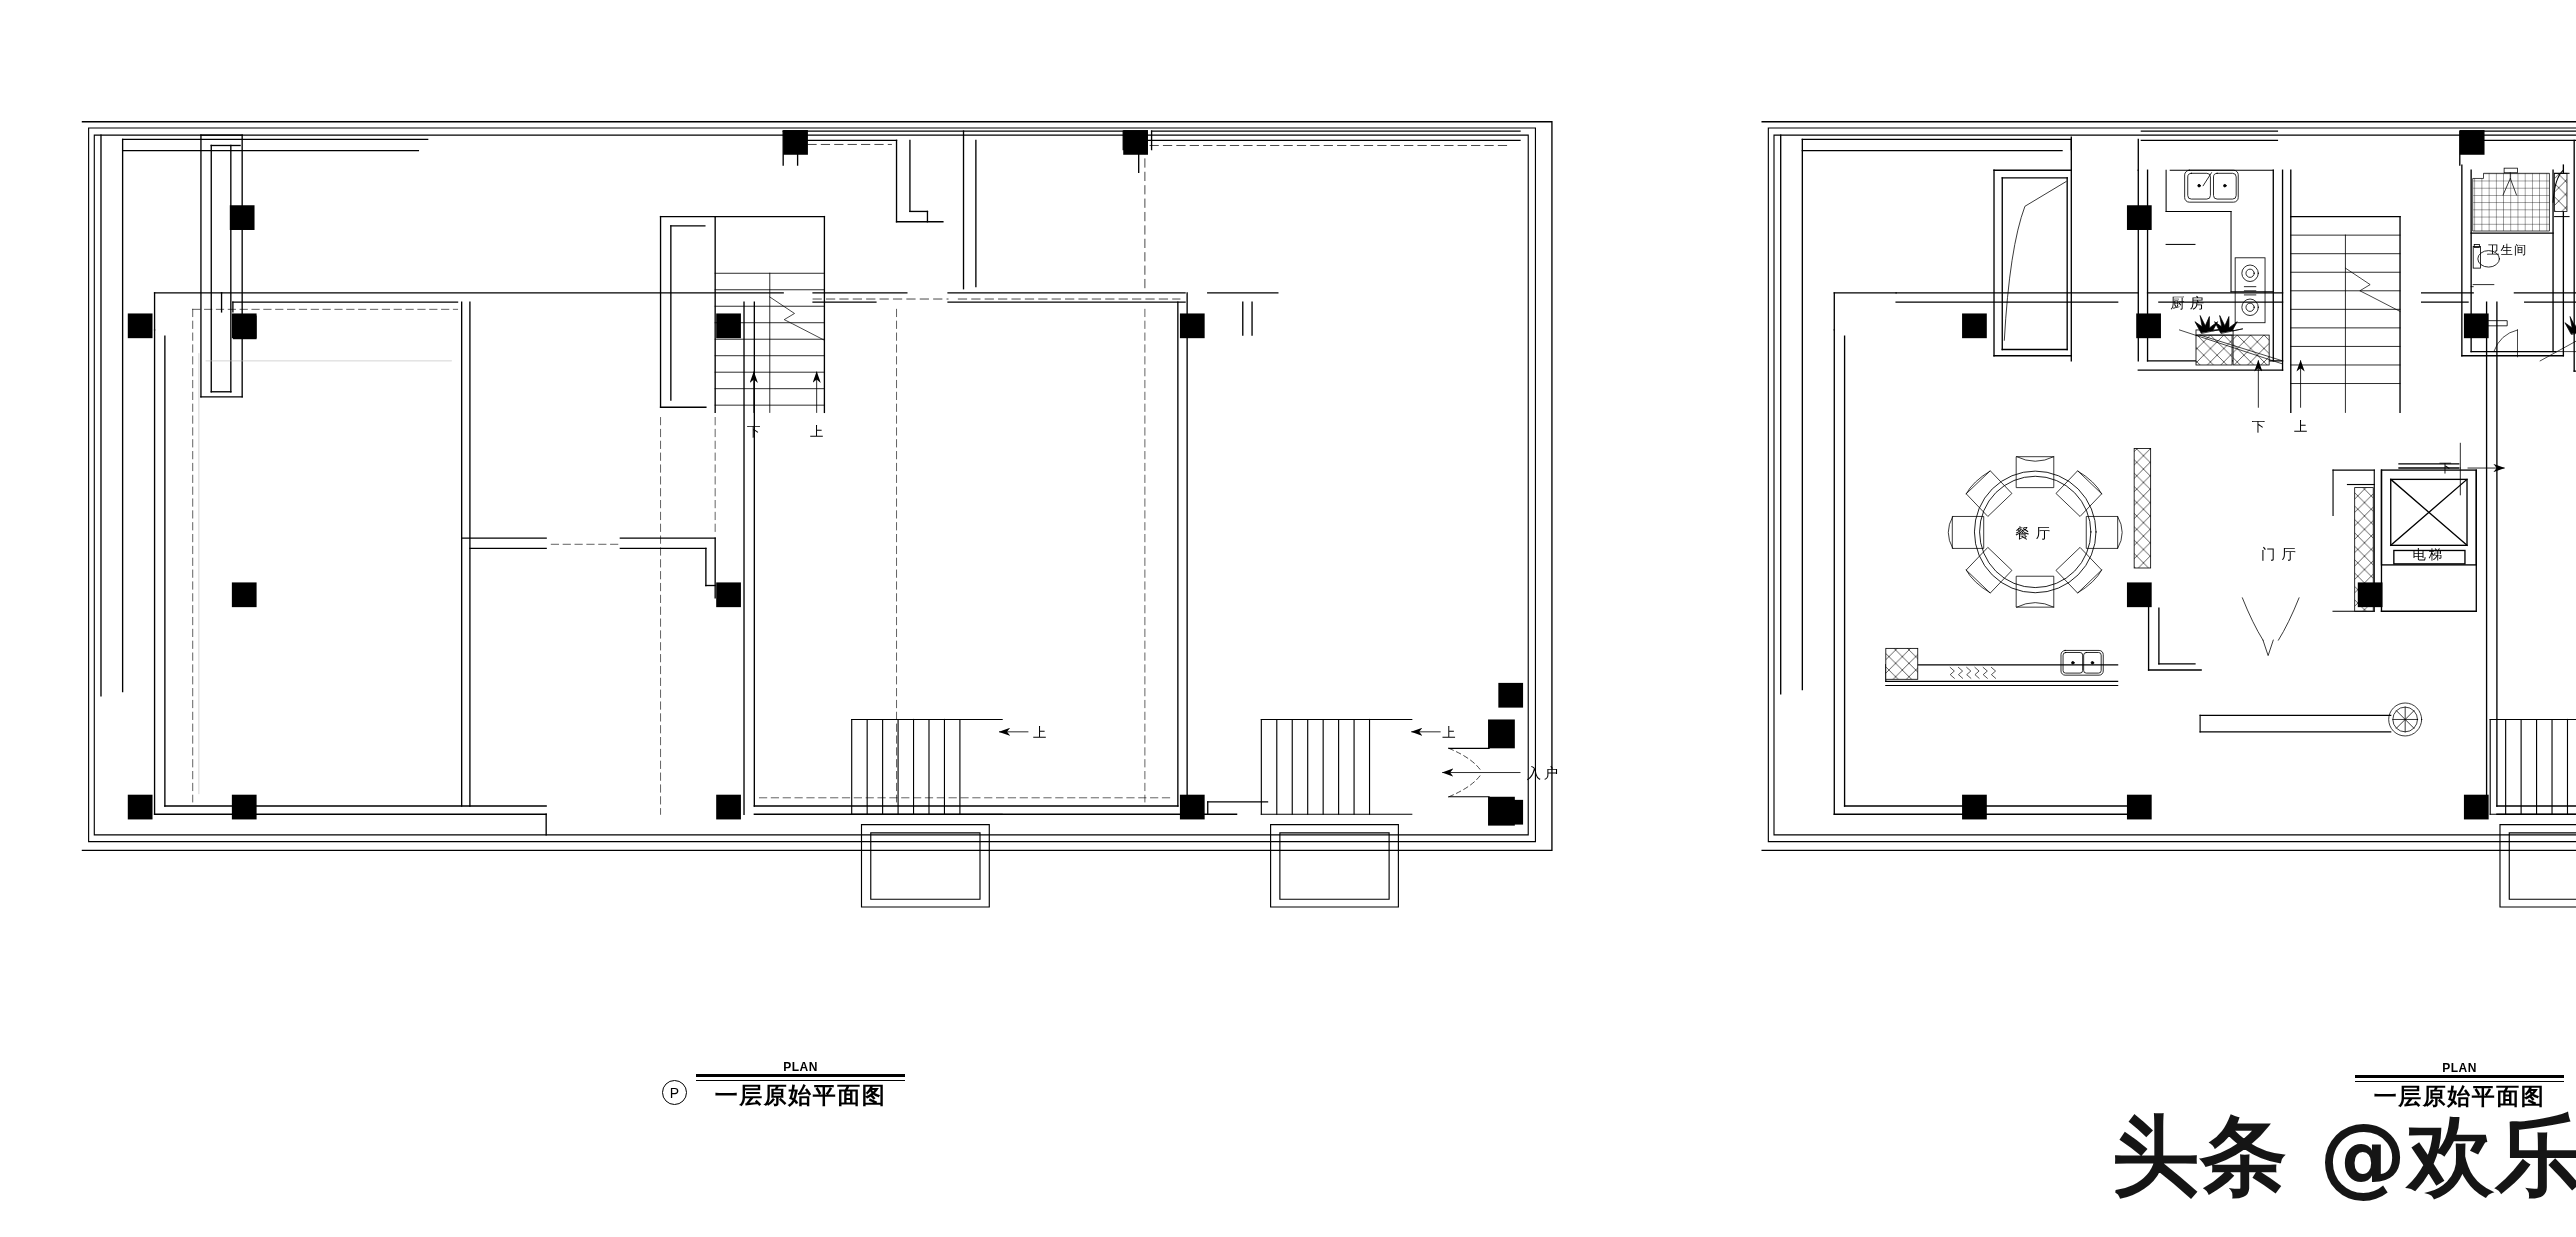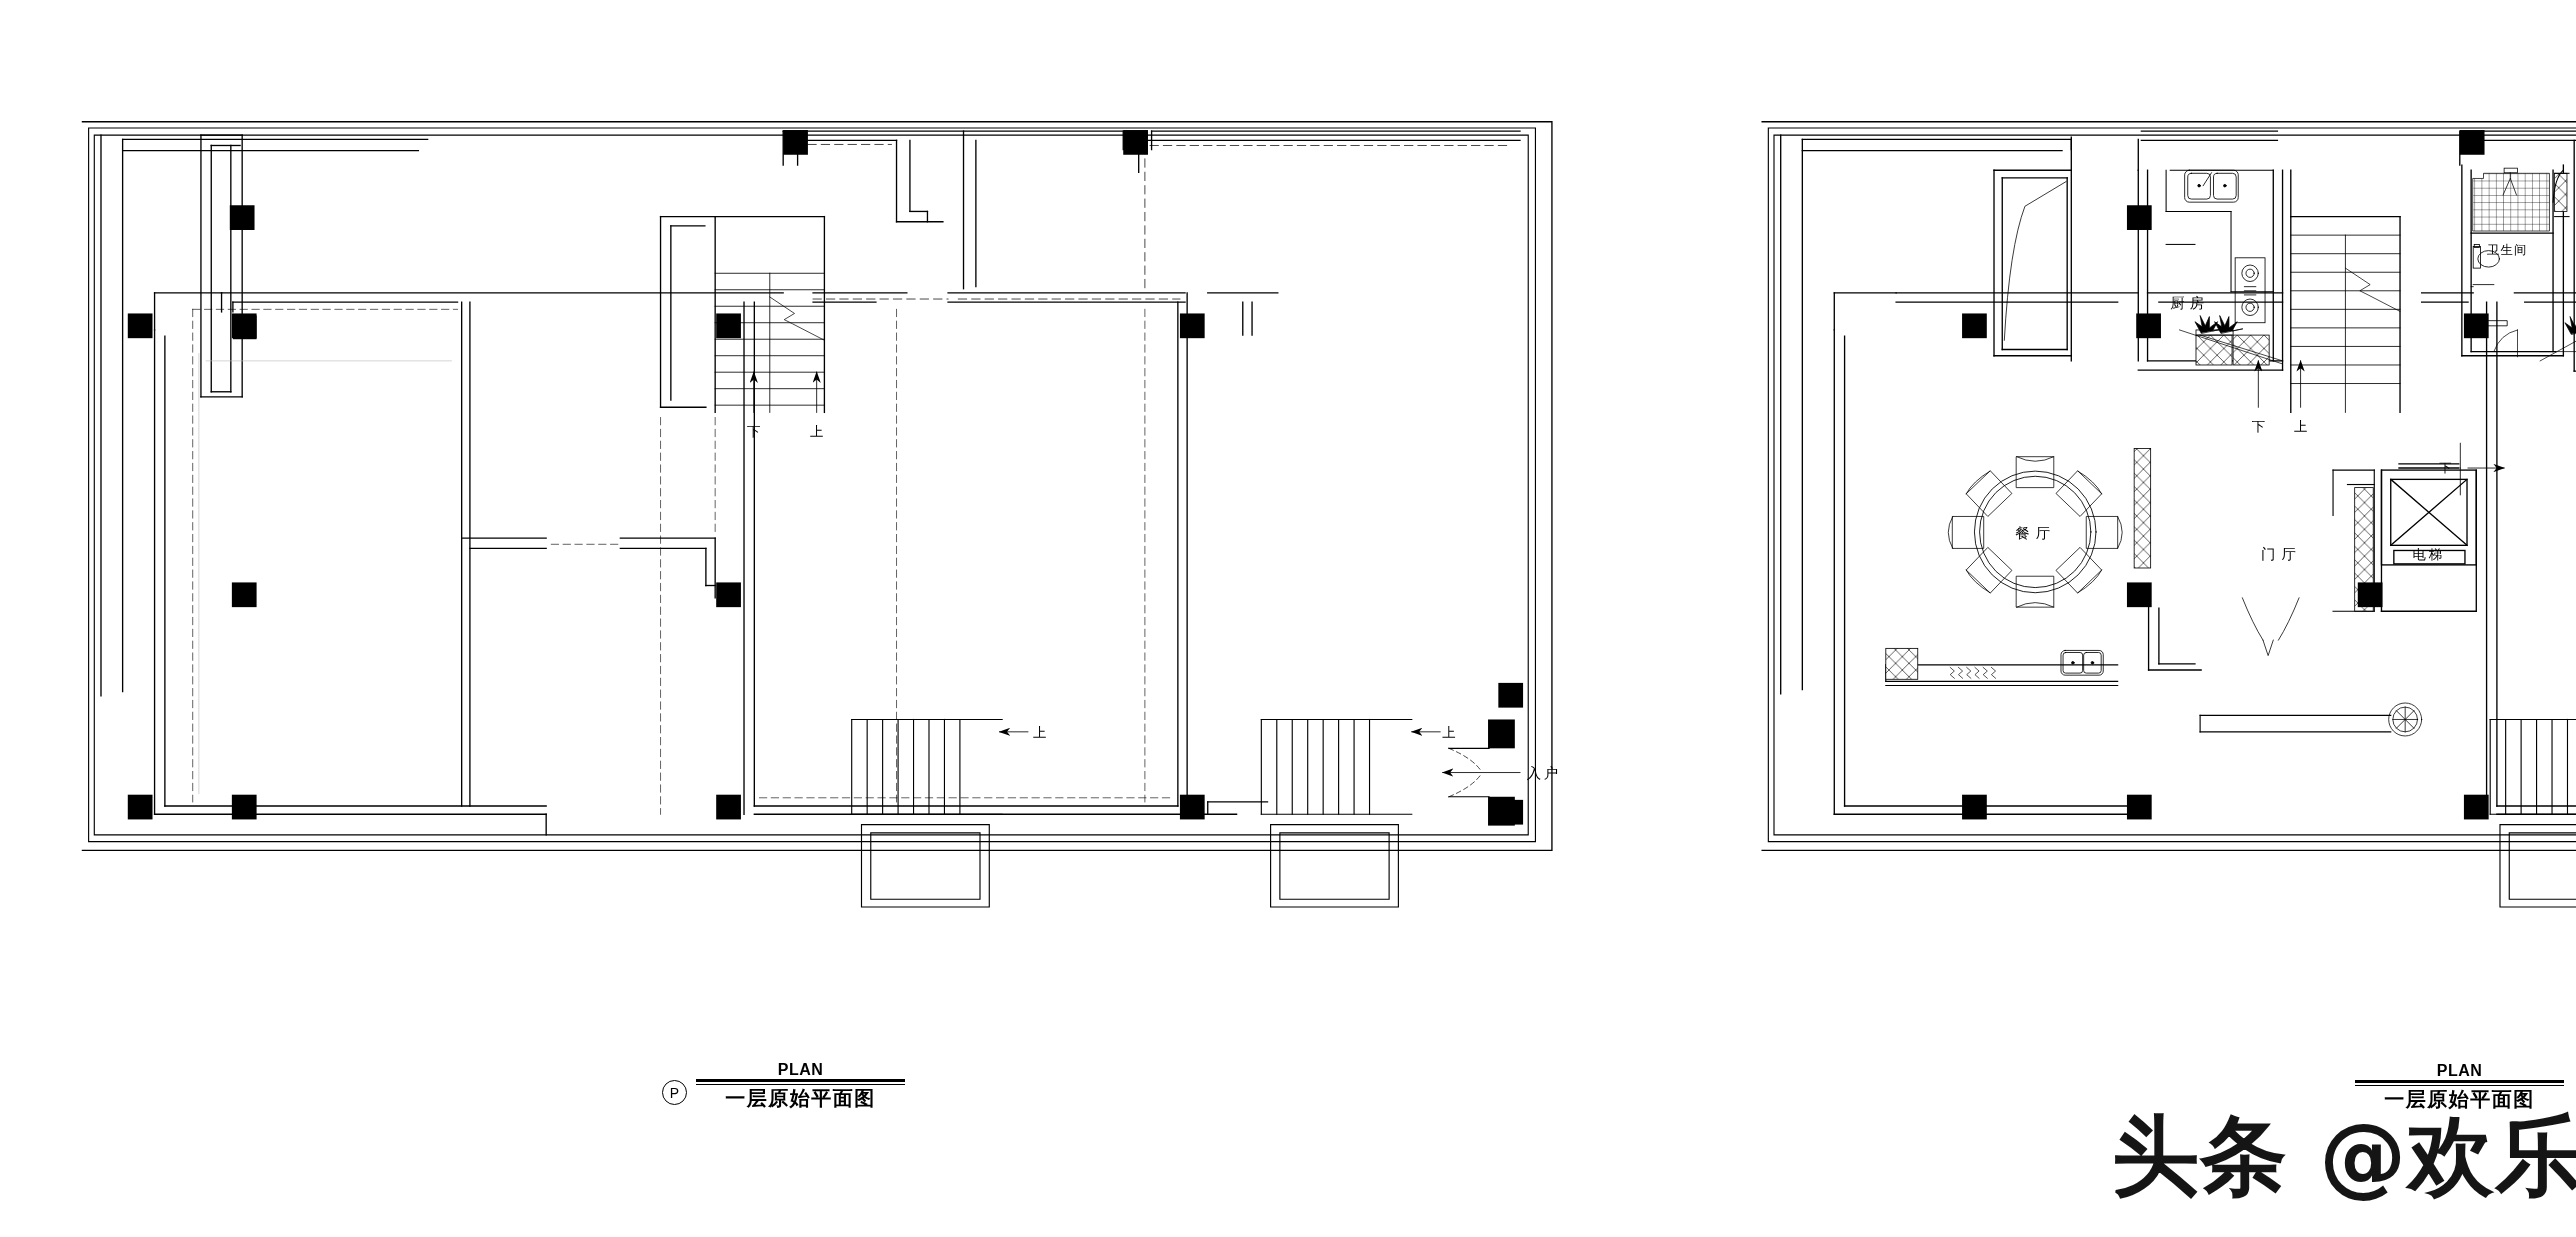--- a/index.html
+++ b/index.html
@@ -33,30 +33,30 @@
   }
   .title-rule-top {
     height: 3.1px; background: #000; width: 100%;
   }
   .title-rule-bot {
     height: 1px; background: #000; width: 100%; margin-top: 2.6px;
   }
   .title-en {
     font-family: "Liberation Sans", sans-serif;
     font-weight: bold;
-    font-size: 16px;
+    font-size: 12px;
     letter-spacing: 0.5px;
     color: #000;
     text-align: center;
     line-height: 1.1;
   }
   .title-cn {
     font-family: "DejaVu Sans", "Liberation Sans", sans-serif;
     font-weight: bold;
-    font-size: 20px;
+    font-size: 23px;
     letter-spacing: 1.5px;
     color: #000;
     text-align: center;
     line-height: 1.15;
     margin-top: 1.5px;
   }
   .plan-marker {
     position: absolute;
     width: 25px; height: 25px;
     border: 0.8px solid #000;

